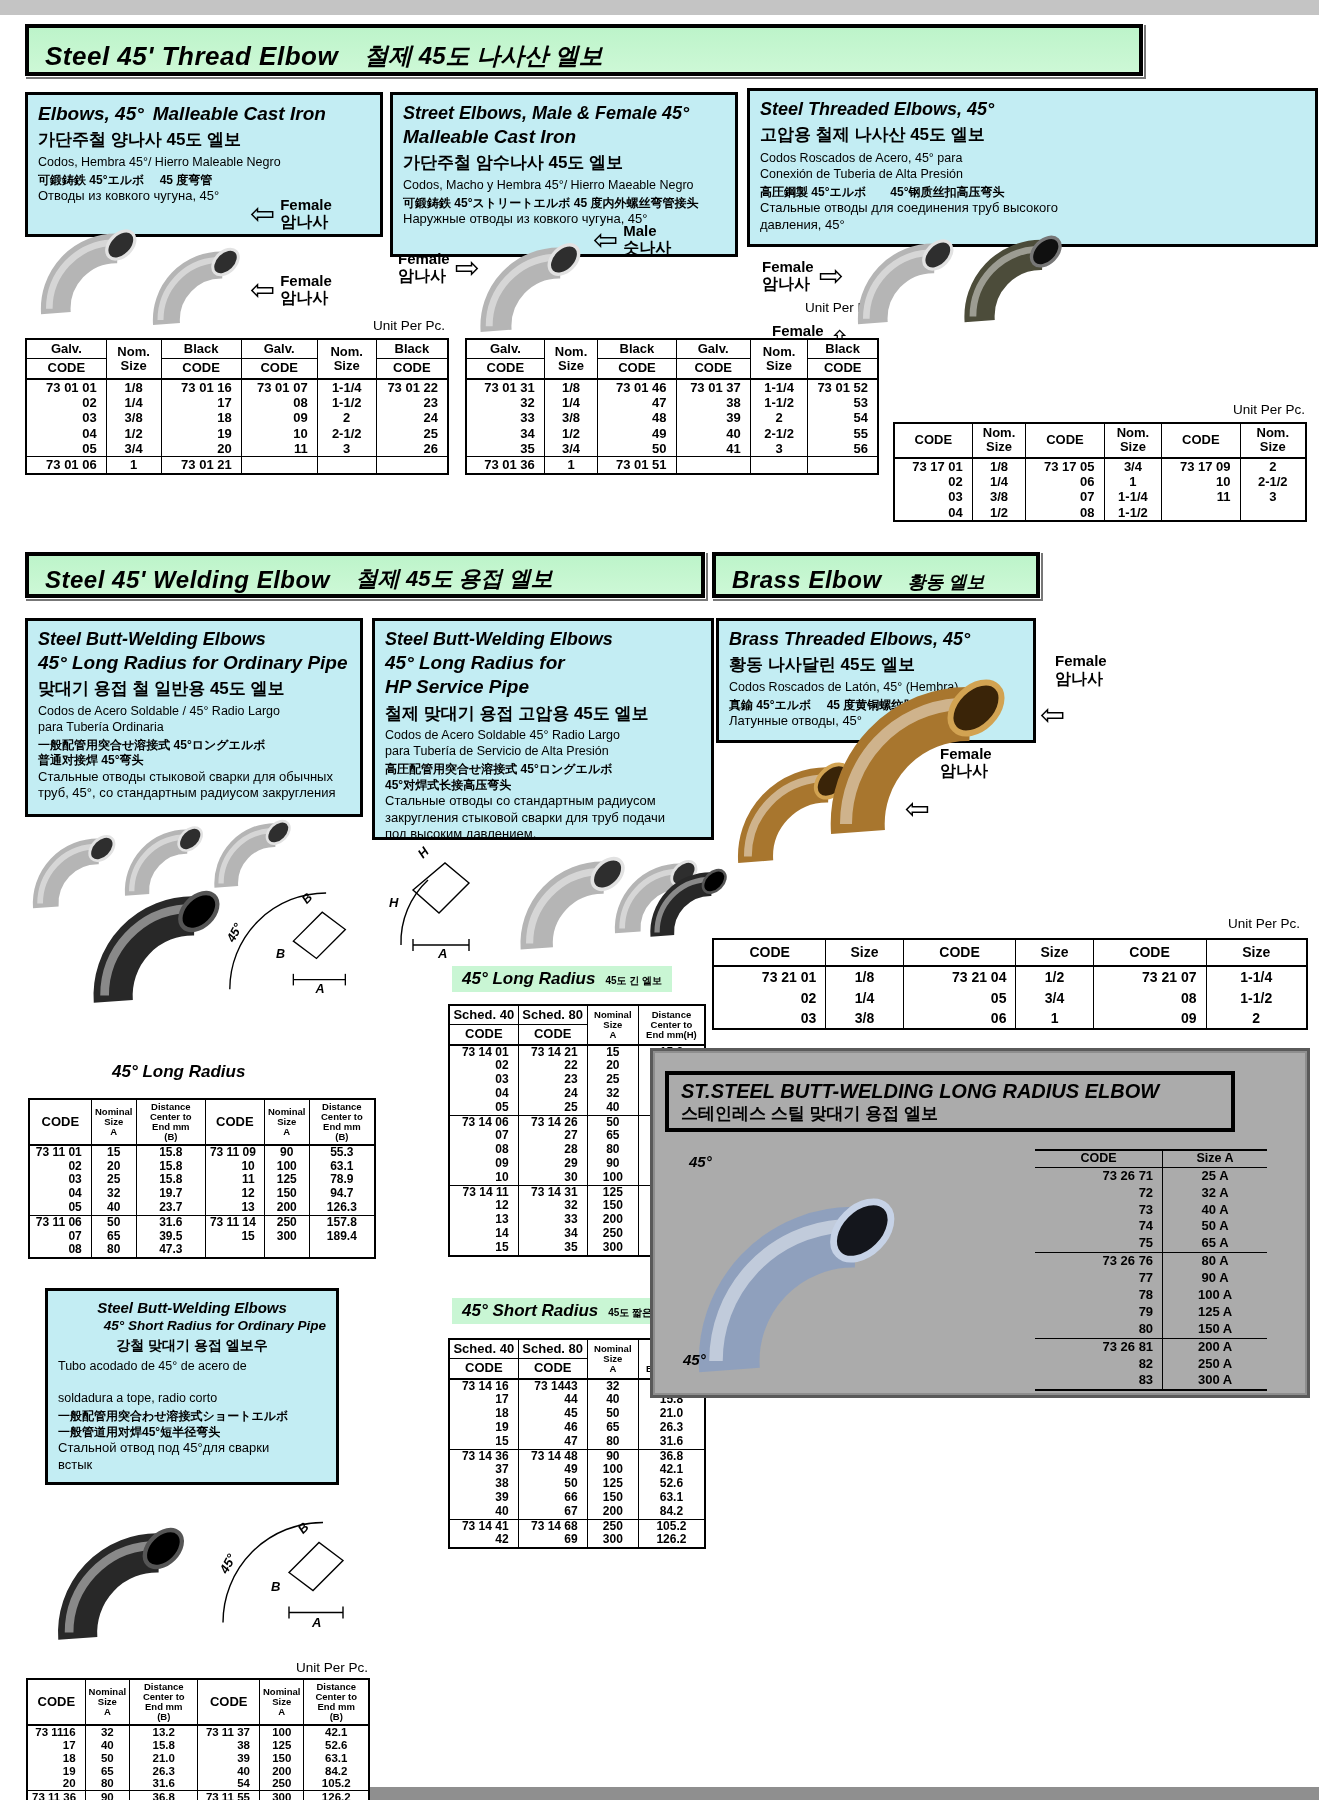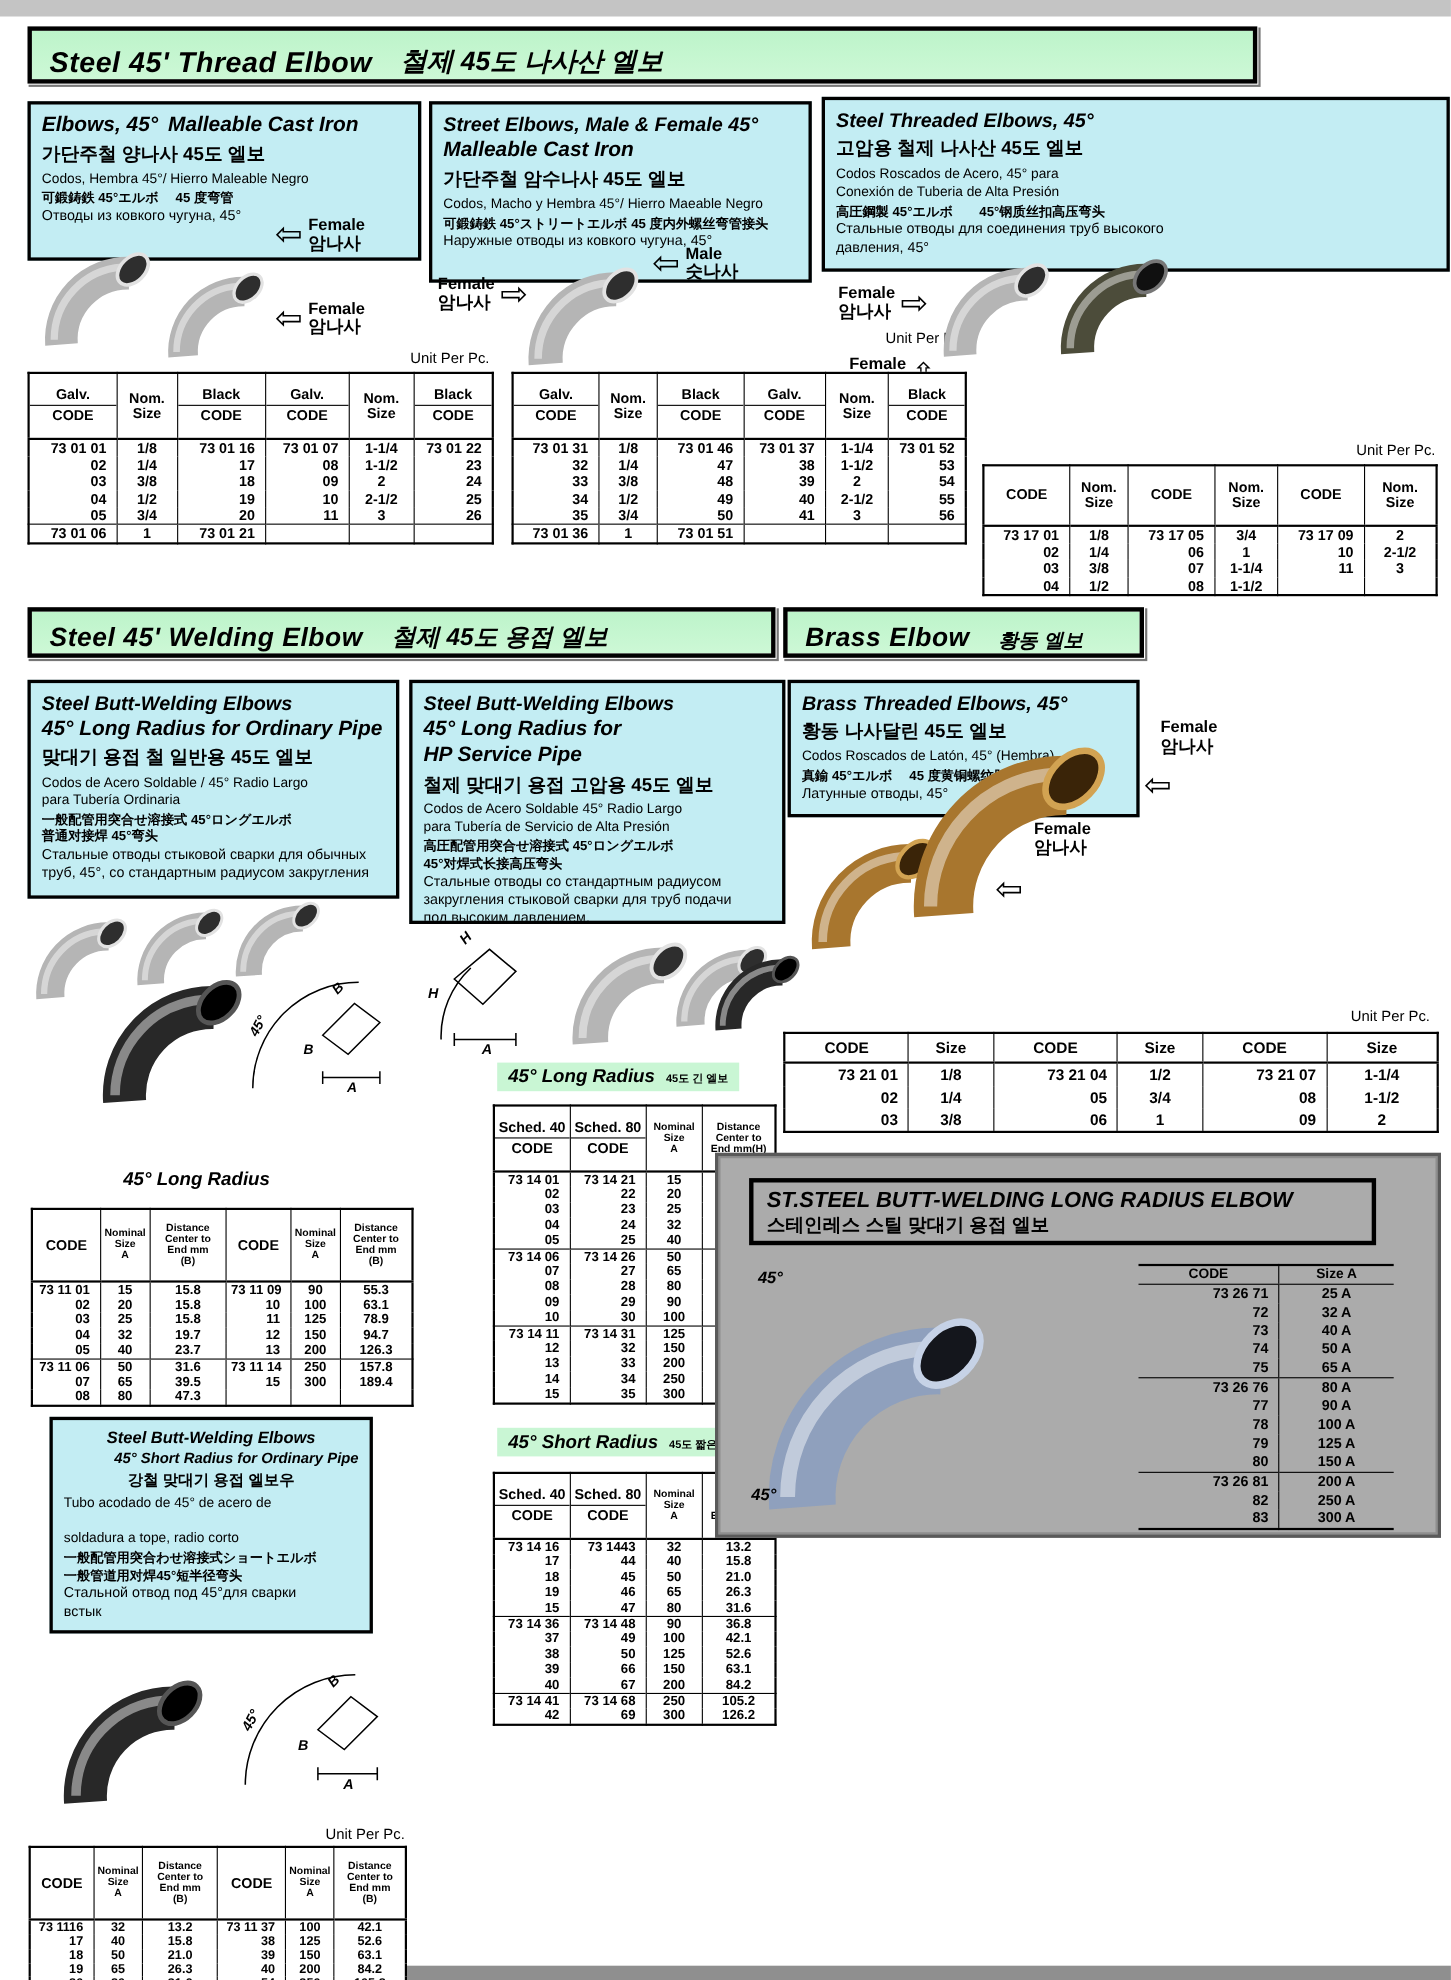--- a/index.html
+++ b/index.html
@@ -16,21 +16,21 @@
   .infobox{background:#c3edf3;border:3px solid #000;padding:7px 10px 4px 10px;line-height:1.28;overflow:hidden}
   .infobox .t1{font-weight:bold;font-style:italic;font-size:19px}
   .infobox .t1s{font-weight:bold;font-style:italic;font-size:19px}
   .infobox .ko{font-weight:bold;font-size:17px;margin-top:3px}
   .infobox .es{font-size:12.5px;margin-top:3px}
   .infobox .ja{font-size:12px;font-weight:bold;margin-top:3px}
   .infobox .ru{font-size:13px}
   
   .ctbl{border-collapse:collapse;width:100%;table-layout:fixed;background:#fff;border:2px solid #000}
   .ctbl th,.ctbl td{font-weight:bold;padding:0 4px;overflow:hidden;white-space:nowrap}
-  .ctbl thead th{border-bottom:2px solid #000;text-align:center;vertical-align:middle;padding:12px 2px;font-size:13px;line-height:1.1}
+  .ctbl thead th{border-bottom:2px solid #000;text-align:center;vertical-align:middle;padding:2px 2px;font-size:13px;line-height:1.1}
   .ctbl th+th,.ctbl td+td{border-left:1.5px solid #000}
   .ctbl tr.gsep td{border-top:1.5px solid #000}
   .ctbl td{font-size:13px;line-height:1.18}
   .ctbl .hsm{font-size:9.5px;line-height:1.05;font-weight:bold}
   .ctbl .hrule{border-bottom:1.5px solid #000;margin:0 -2px 2px -2px;padding-bottom:2px}
   .ctbl .al-r{text-align:right;padding-right:9px}
   .ctbl .al-c{text-align:center}
   .ctbl.s12 td{font-size:12px;line-height:1.15}
   .ctbl.s11 td{font-size:11.5px;line-height:1.12}
   .ctbl.s14 td{font-size:14px;line-height:1.45}
@@ -1089,21 +1089,21 @@
           <td class="al-r">42</td>
           <td class="al-r">69</td>
           <td class="al-c">300</td>
           <td class="al-c">126.2</td>
         </tr>
       </tbody>
     </table>
   </div>
 
 <div class="abs panel" style="left:650px;top:1048px;width:654px;height:344px">
-  <div class="tbox" style="left:28px;top:20px;width:562px">
+  <div class="tbox" style="left:12px;top:20px;width:562px">
     <div class="tl1">ST.STEEL BUTT-WELDING LONG RADIUS ELBOW</div>
     <div class="tl2">스테인레스 스틸 맞대기 용접 엘보</div>
   </div>
   <div class="abs deg" style="left:36px;top:102px">45°</div>
   <svg class="abs elb elb-ss" style="left:40px;top:112px" width="235" height="225" viewBox="0 0 100 100">
       <path class="tb" d="M14,92 A55,55 0 0 1 70,33"></path>
       <path class="hl" d="M8,88 A60,60 0 0 1 64,28"></path>
       <ellipse class="cap" cx="73" cy="30" rx="15" ry="10" transform="rotate(-45 73 30)"></ellipse>
     </svg>
   <div class="abs deg" style="left:30px;top:300px">45°</div>

